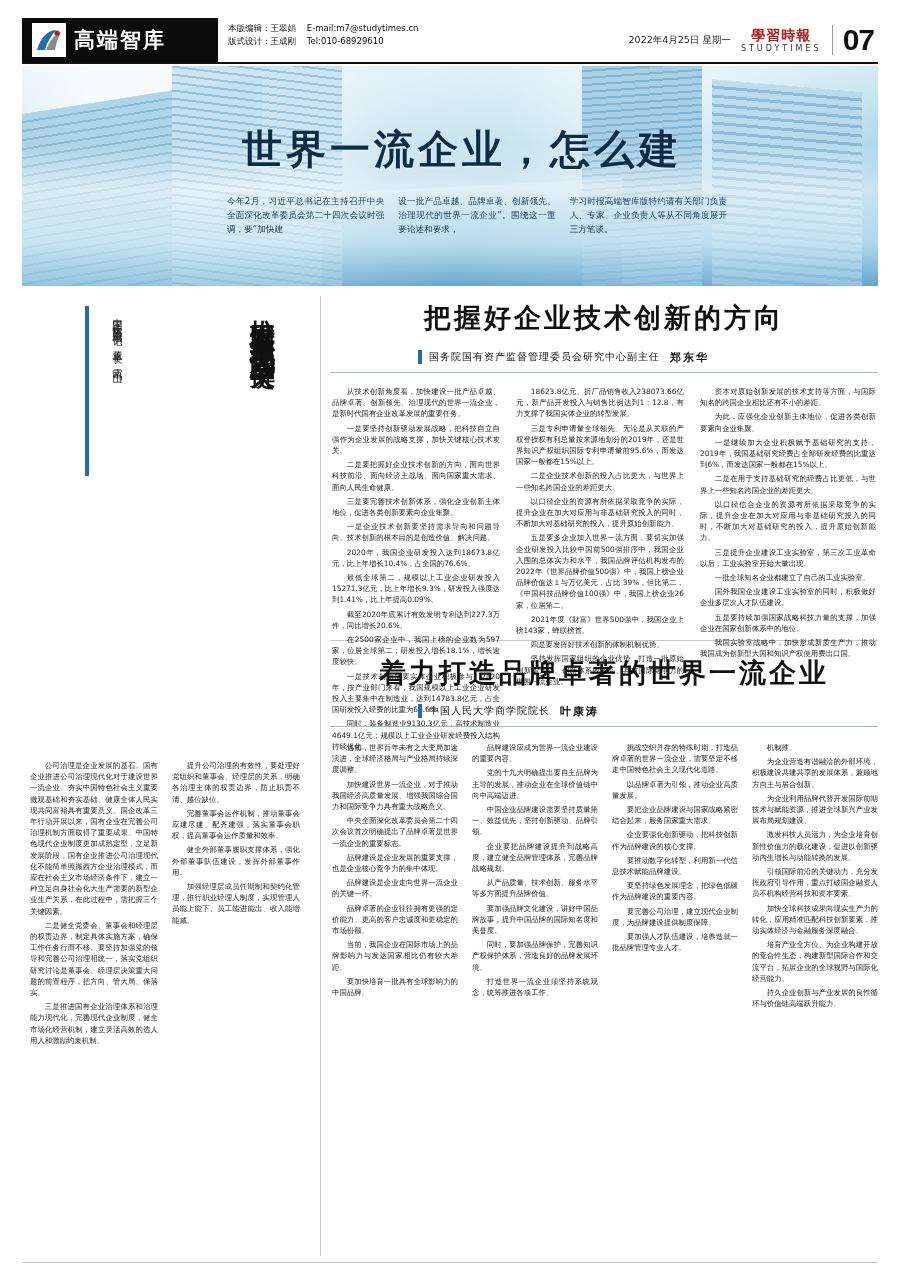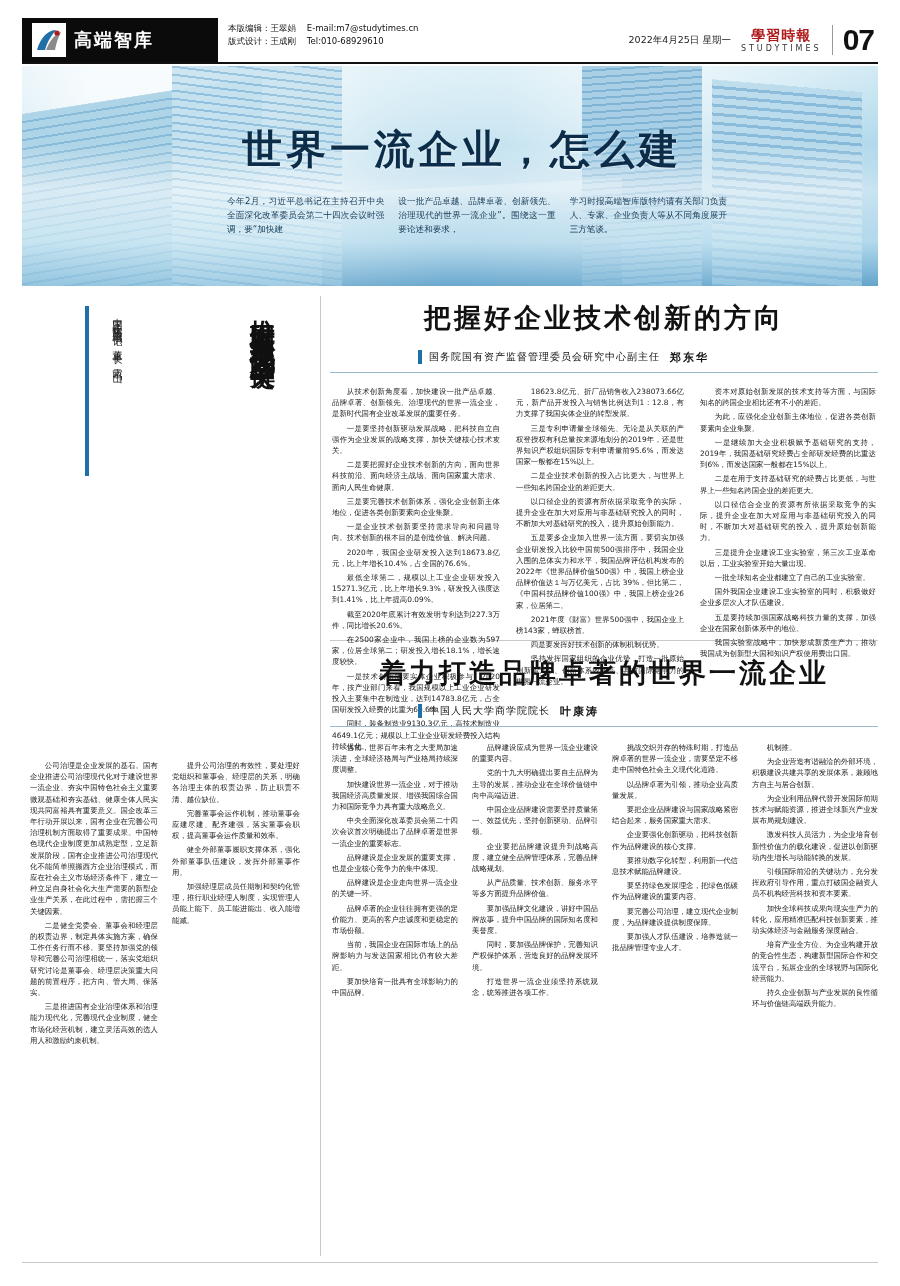--- a/index.html
+++ b/index.html
@@ -24,21 +24,21 @@
   .mh-left{
     width:196px;background:#0b0b0b;color:#fff;
     display:flex;align-items:center;gap:8px;padding-left:10px;
     box-sizing:border-box;
   }
   .mh-logo{
     width:34px;height:34px;position:relative;flex:0 0 34px;
   }
   .mh-logo svg{display:block;}
   .mh-title{
-    font-size:18px;font-weight:bold;letter-spacing:2px;
+    font-size:21px;font-weight:bold;letter-spacing:2px;
     font-family:"DejaVu Sans","Liberation Sans",sans-serif;
   }
   .mh-mid{
     flex:0 0 240px;border-left:none;
     font-size:8.5px;line-height:13px;color:#111;
     padding:4px 0 0 10px;box-sizing:border-box;
   }
   .mh-mid .row{white-space:nowrap;}
   .mh-right{
     flex:1;position:relative;
@@ -108,21 +108,21 @@
   }
   .hero-title{
     position:absolute;left:0;right:0;top:56px;text-align:center;
     font-family:"DejaVu Serif","Liberation Serif",serif;
     font-size:40px;font-weight:bold;letter-spacing:4px;color:#0c2d4a;
     text-shadow:0 1px 2px rgba(255,255,255,.7);
   }
   .hero-lead{
     position:absolute;left:205px;top:128px;width:500px;
     display:flex;gap:14px;
-    font-size:8.6px;line-height:14px;color:#163a55;text-align:justify;justify-content:flex-end;
+    font-size:8.6px;line-height:14px;color:#163a55;text-align:justify;
   }
   .hero-lead .col{flex:1;}
   .hero-lead .col p{margin:0;}
 
   
   .cn{font-family:"DejaVu Sans","Liberation Sans",sans-serif;}
   .serif{font-family:"DejaVu Serif","Liberation Serif",serif;padding-left:24px;}
 
   .vline{position:absolute;background:#c9c9c9;width:1px;}
   .hline{position:absolute;background:#c9c9c9;height:1px;}

